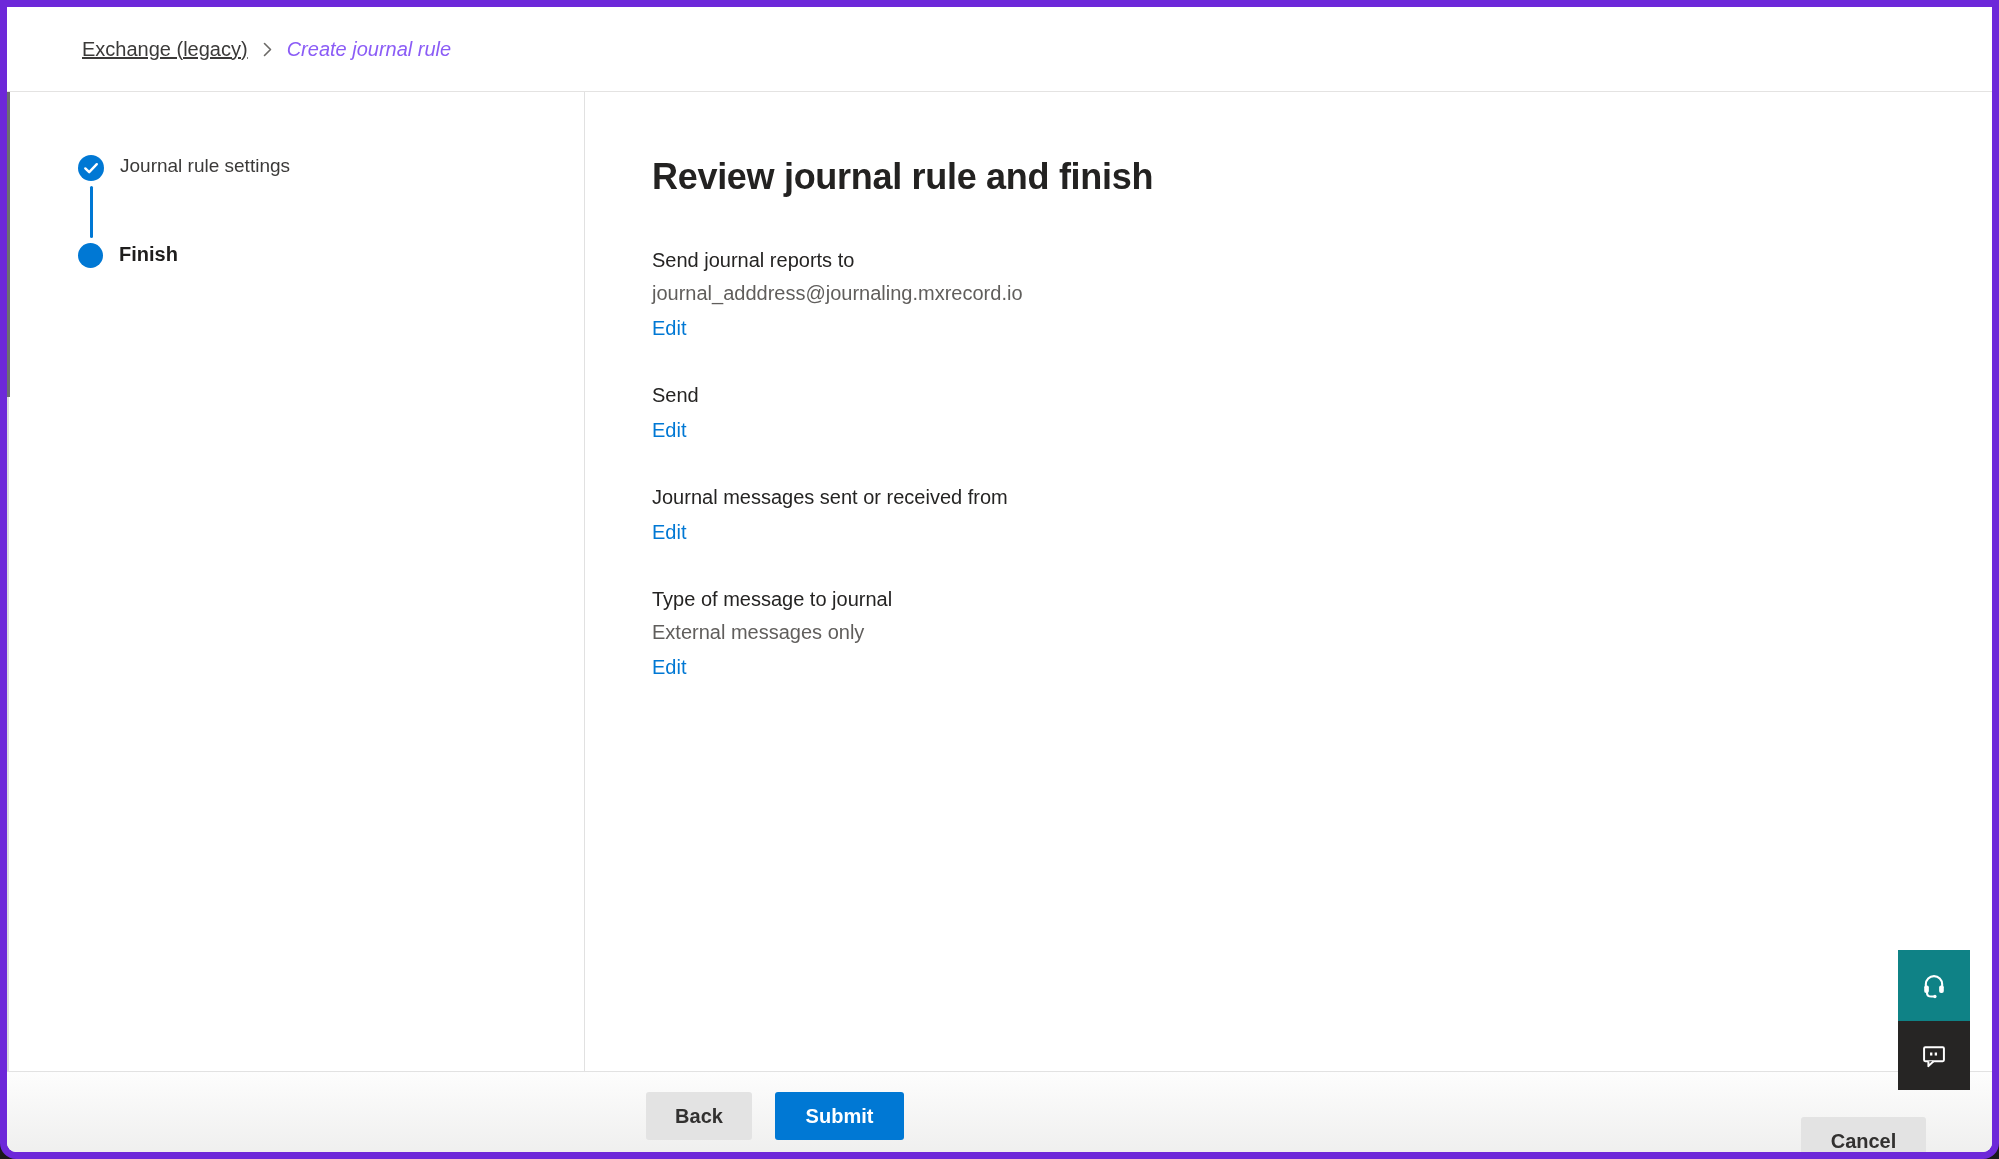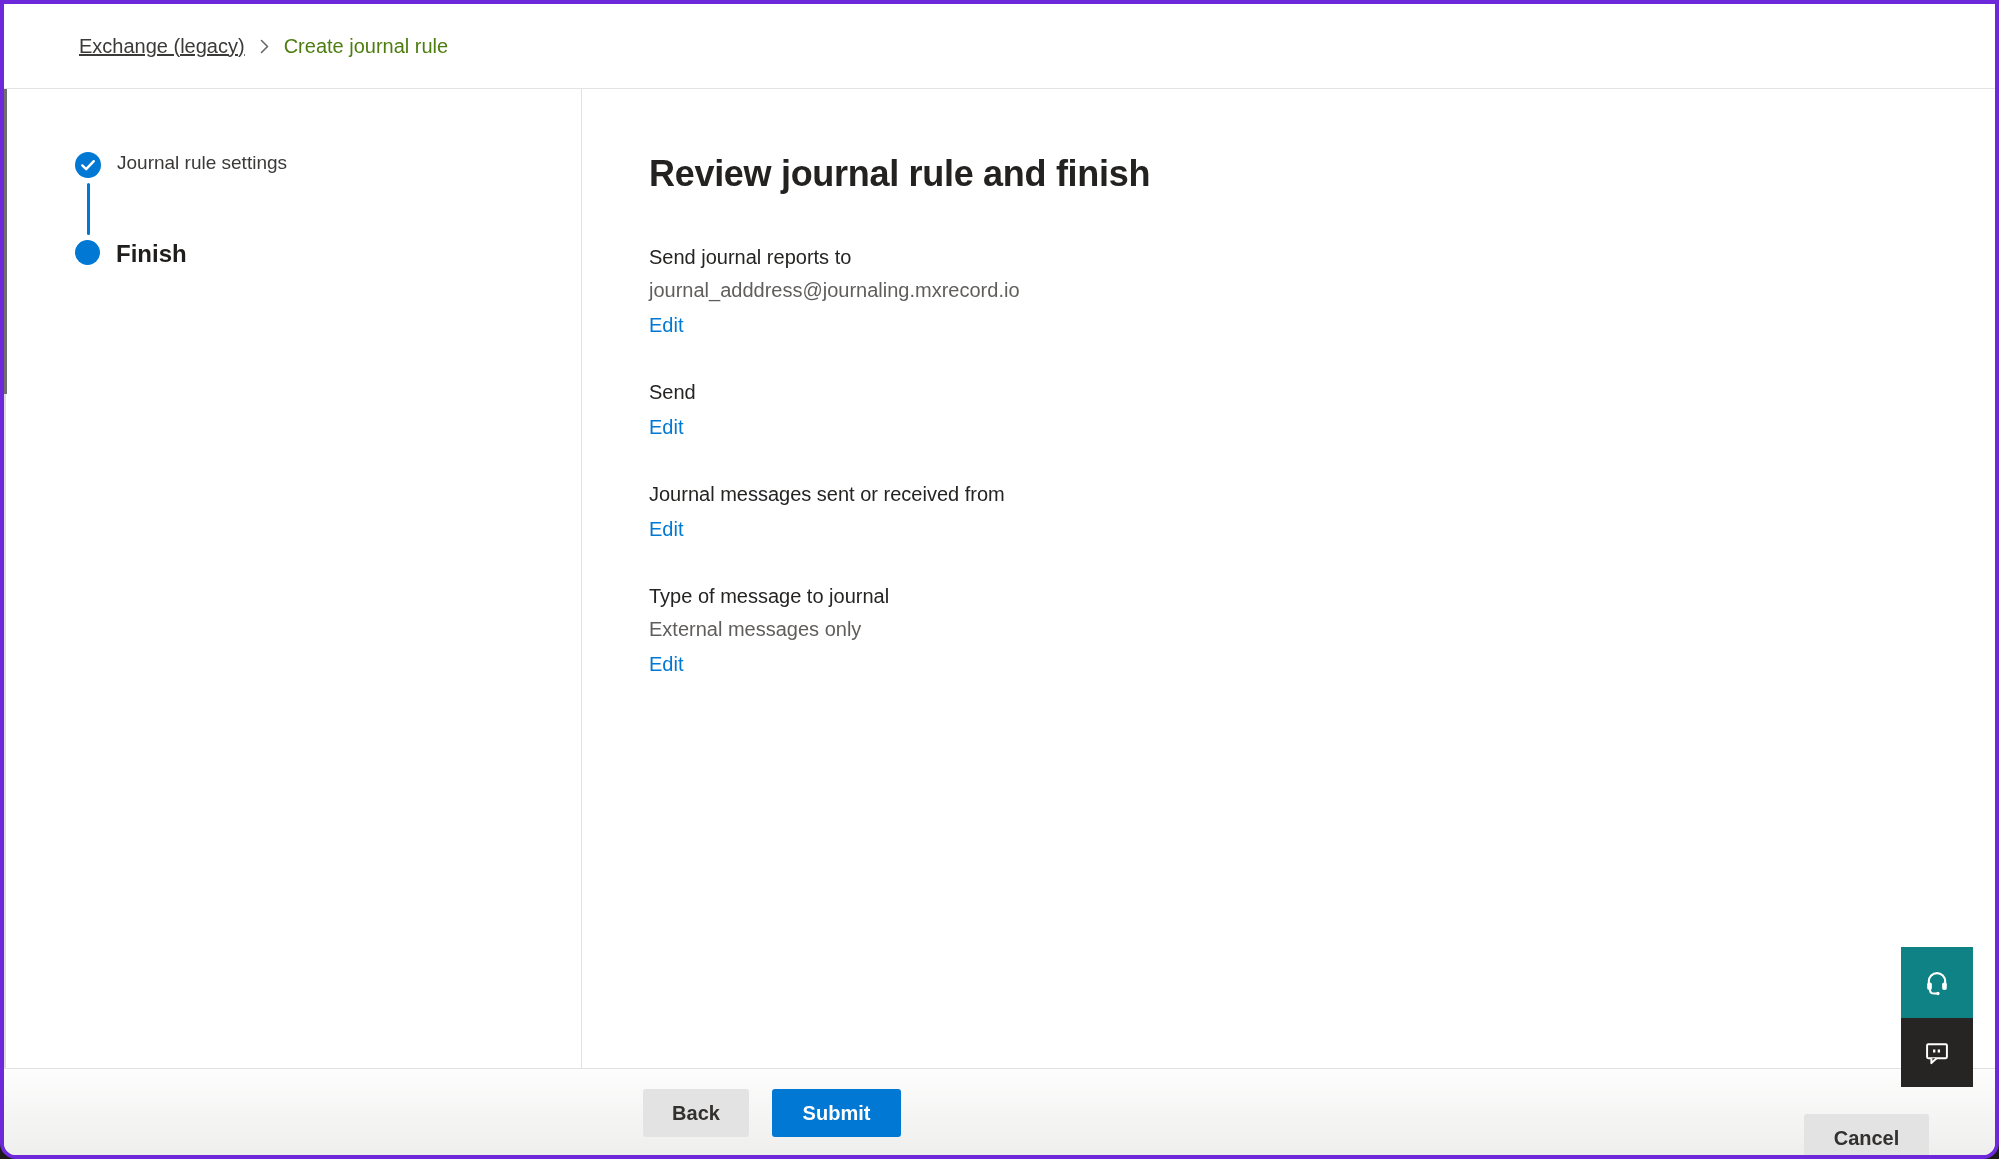--- a/index.html
+++ b/index.html
@@ -8,36 +8,36 @@
     background:#1b1a19;
     font-family:"Liberation Sans","DejaVu Sans",sans-serif;
     color:#323130;
     overflow:hidden;
   }
   .window {
     position:relative;
     width:1999px; height:1159px;
     background:#ffffff;
     border-radius:0 0 16px 16px;
-    border:4px solid #6d28d9;
+    border:7px solid #6d28d9;
     overflow:hidden;
   }
 
   
   .header {
     height:85px;
     display:flex; align-items:center;
     padding-left:75px;
     border-bottom:1px solid #e4e3e2;
     background:#ffffff;
   }
   .breadcrumb { display:flex; align-items:center; gap:15px; font-size:20px; }
   .crumb-link { color:#3b3a39; text-decoration:underline; cursor:pointer; }
   .crumb-sep { display:flex; align-items:center; color:#6b6966; }
-  .crumb-current { color:#4d7c0f; }
+  .crumb-current { color:#8b5cf6;font-style:italic; }
 
   
   .content-row { position:relative; display:flex; height:979px; background:#fff; }
   .edge-artifact-dark {
     position:absolute; left:0; top:0; width:3px; height:305px;
     background:#6e6e6e; z-index:5;
   }
   .edge-artifact-light {
     position:absolute; left:0; top:305px; bottom:0; width:2px;
     background:#dddddd; z-index:5;
@@ -49,21 +49,21 @@
     border-right:1px solid #e1e1e1;
     padding:63px 0 0 71px;
   }
   .step-row { display:flex; gap:16px; cursor:pointer; }
   .step-icon { width:26px; height:26px; flex:0 0 26px; display:block; }
   .step-dot {
     width:25px; height:25px; flex:0 0 25px;
     border-radius:50%; background:var(--accent);
   }
   .step-label { font-size:19px; color:#3b3a39; }
-  .step-label.current { font-weight:700; color:#1f1e1d; font-size:24px; }
+  .step-label.current { font-weight:700; color:#1f1e1d; font-size:20px; }
   .step-connector {
     width:3px; height:52px; margin:5px 0 5px 12px;
     background:var(--accent); border-radius:2px;
   }
 
   
   .main-pane { flex:1; padding:63px 40px 0 67px; }
   .page-title {
     font-size:36px; font-weight:700; color:#232221;
     letter-spacing:-0.3px; line-height:44px;

